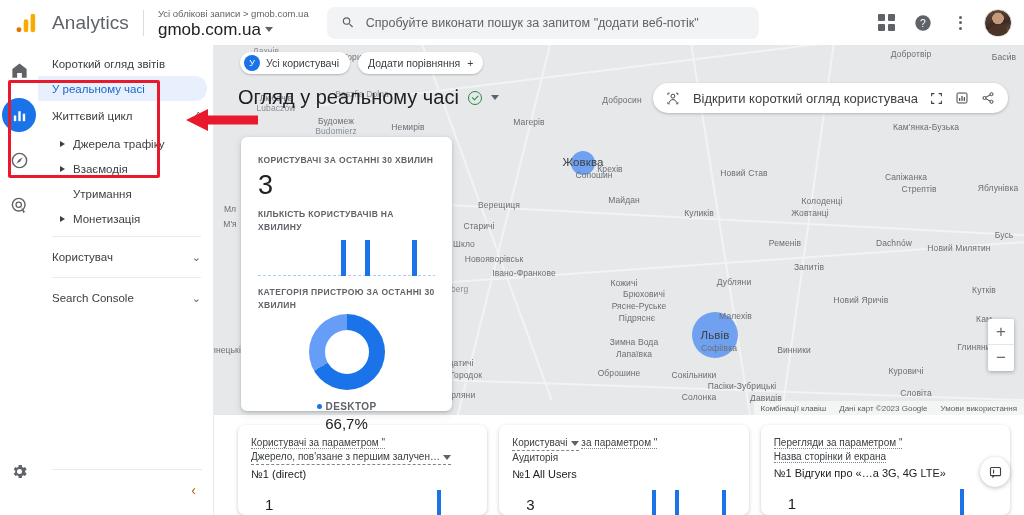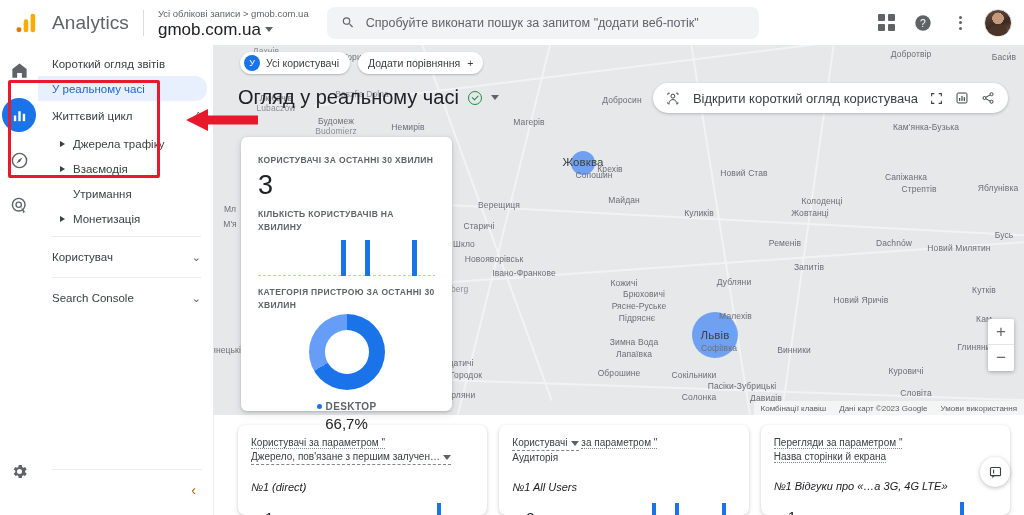--- a/index.html
+++ b/index.html
@@ -276,21 +276,21 @@
     display: flex; gap: 12px; padding: 6px 14px 0 24px;
   }
   .card {
     flex: 1; background: #fff; border-radius: 7px;
     box-shadow: 0 1px 3px rgba(60,64,67,.22), 0 2px 6px rgba(60,64,67,.08);
     padding: 11px 13px 0 13px; overflow: hidden; position: relative;
   }
   .card-hd { font-size: 10px; color: #3c4043; line-height: 14px; white-space: nowrap; }
   .card-hd .dotted { border-bottom: 1px dotted #80868b; }
   .card-hd .sel { border-bottom: 1px dashed #80868b; display: inline-flex; align-items: center; gap: 3px; }
-  .card-top1 { font-size: 11px; color: #202124; line-height: 16px; margin-top: 14px; white-space: nowrap; font-style: italic; }
+  .card-top1 { font-size: 11px; color: #202124; line-height: 16px; margin-top: 1px; white-space: nowrap; }
   .card-top1 b { font-weight: 400; }
   .card-body { display: flex; align-items: flex-end; margin-top: 4px; height: 40px; }
   .card-metric { width: 60px; padding-left: 14px; }
   .card-metric .num { font-size: 15px; color: #202124; line-height: 18px; }
   .card-metric .pct { font-size: 8.5px; color: #5f6368; line-height: 12px; }
   .card-spark { flex: 1; position: relative; height: 36px; }
   .feedback-btn {
     position: absolute; right: 14px; bottom: 28px; z-index: 40;
     width: 30px; height: 30px; border-radius: 50%; background: #fff;
     box-shadow: 0 1px 4px rgba(60,64,67,.35);

